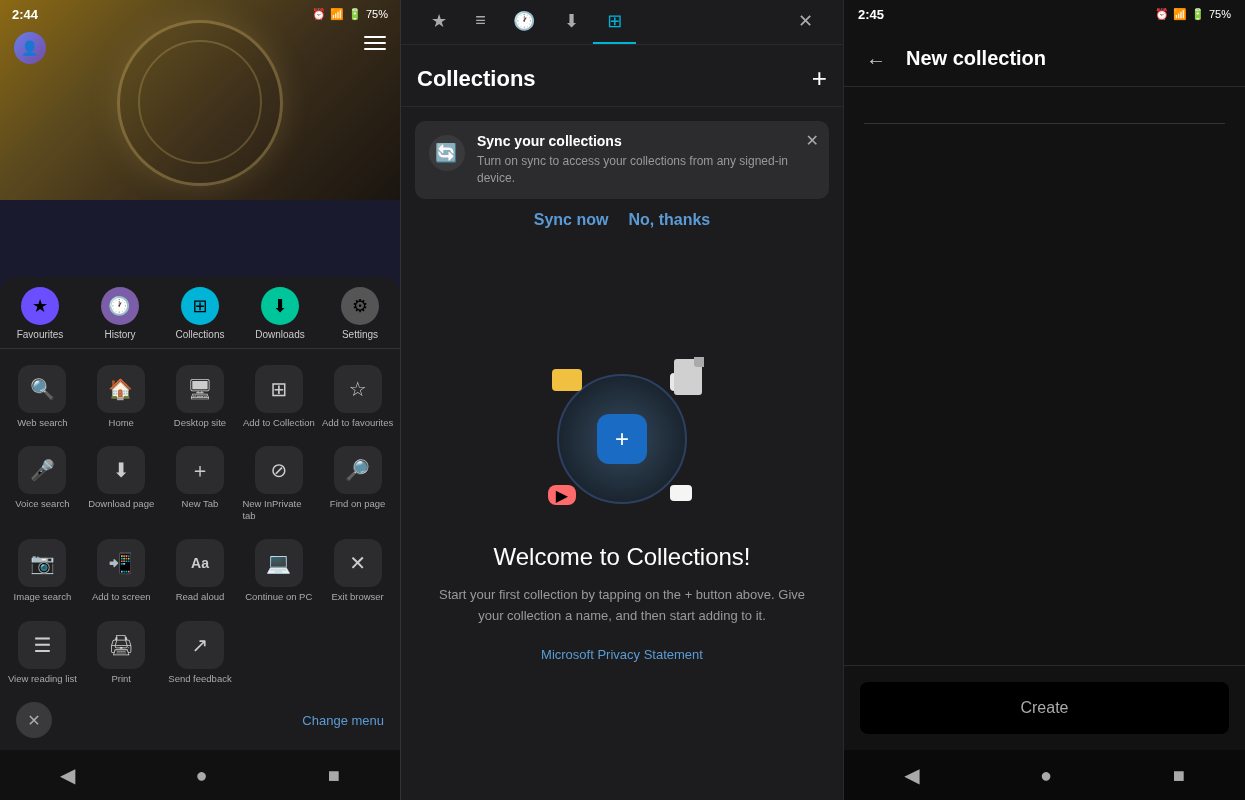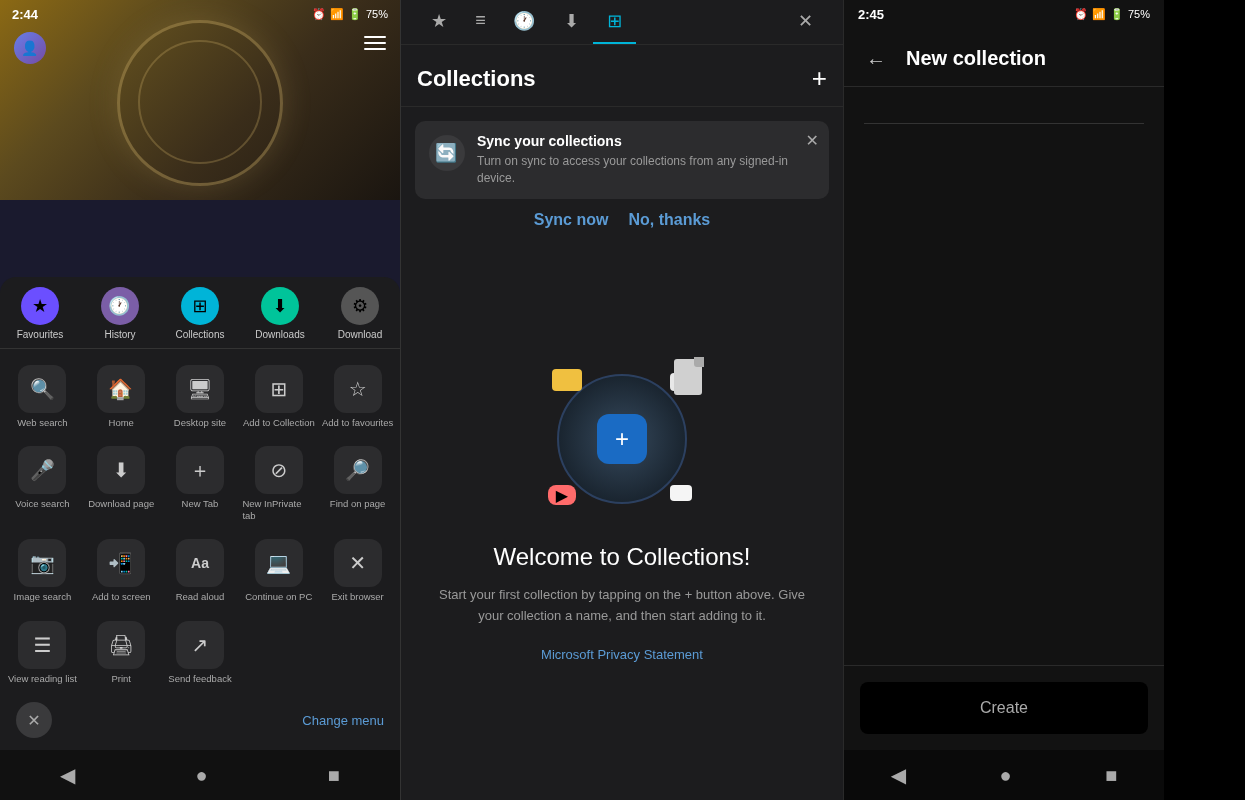--- a/index.html
+++ b/index.html
@@ -381,21 +381,21 @@
     }
     .coll-privacy-link {
       color: #5b9bd5;
       font-size: 13px;
       cursor: pointer;
       text-decoration: none;
     }
 
     
     .panel-new-collection {
-      width: 321px;
+      width: 402px;
       height: 800px;
       background: #121212;
       display: flex;
       flex-direction: column;
       border-left: 1px solid #2a2a2a;
     }
 
     .nc-status-bar {
       height: 28px;
       display: flex;
@@ -529,21 +529,21 @@
       <div class="menu-nav-item">
         <div class="nav-icon coll">⊞</div>
         <span class="nav-label">Collections</span>
       </div>
       <div class="menu-nav-item">
         <div class="nav-icon dl">⬇</div>
         <span class="nav-label">Downloads</span>
       </div>
       <div class="menu-nav-item">
         <div class="nav-icon sett">⚙</div>
-        <span class="nav-label">Download</span>
+        <span class="nav-label">Settings</span>
       </div>
     </div>
 
     <div class="menu-grid">
       <div class="menu-grid-item">
         <div class="grid-icon">🔍</div>
         <span class="grid-label">Web search</span>
       </div>
       <div class="menu-grid-item">
         <div class="grid-icon">🏠</div>

